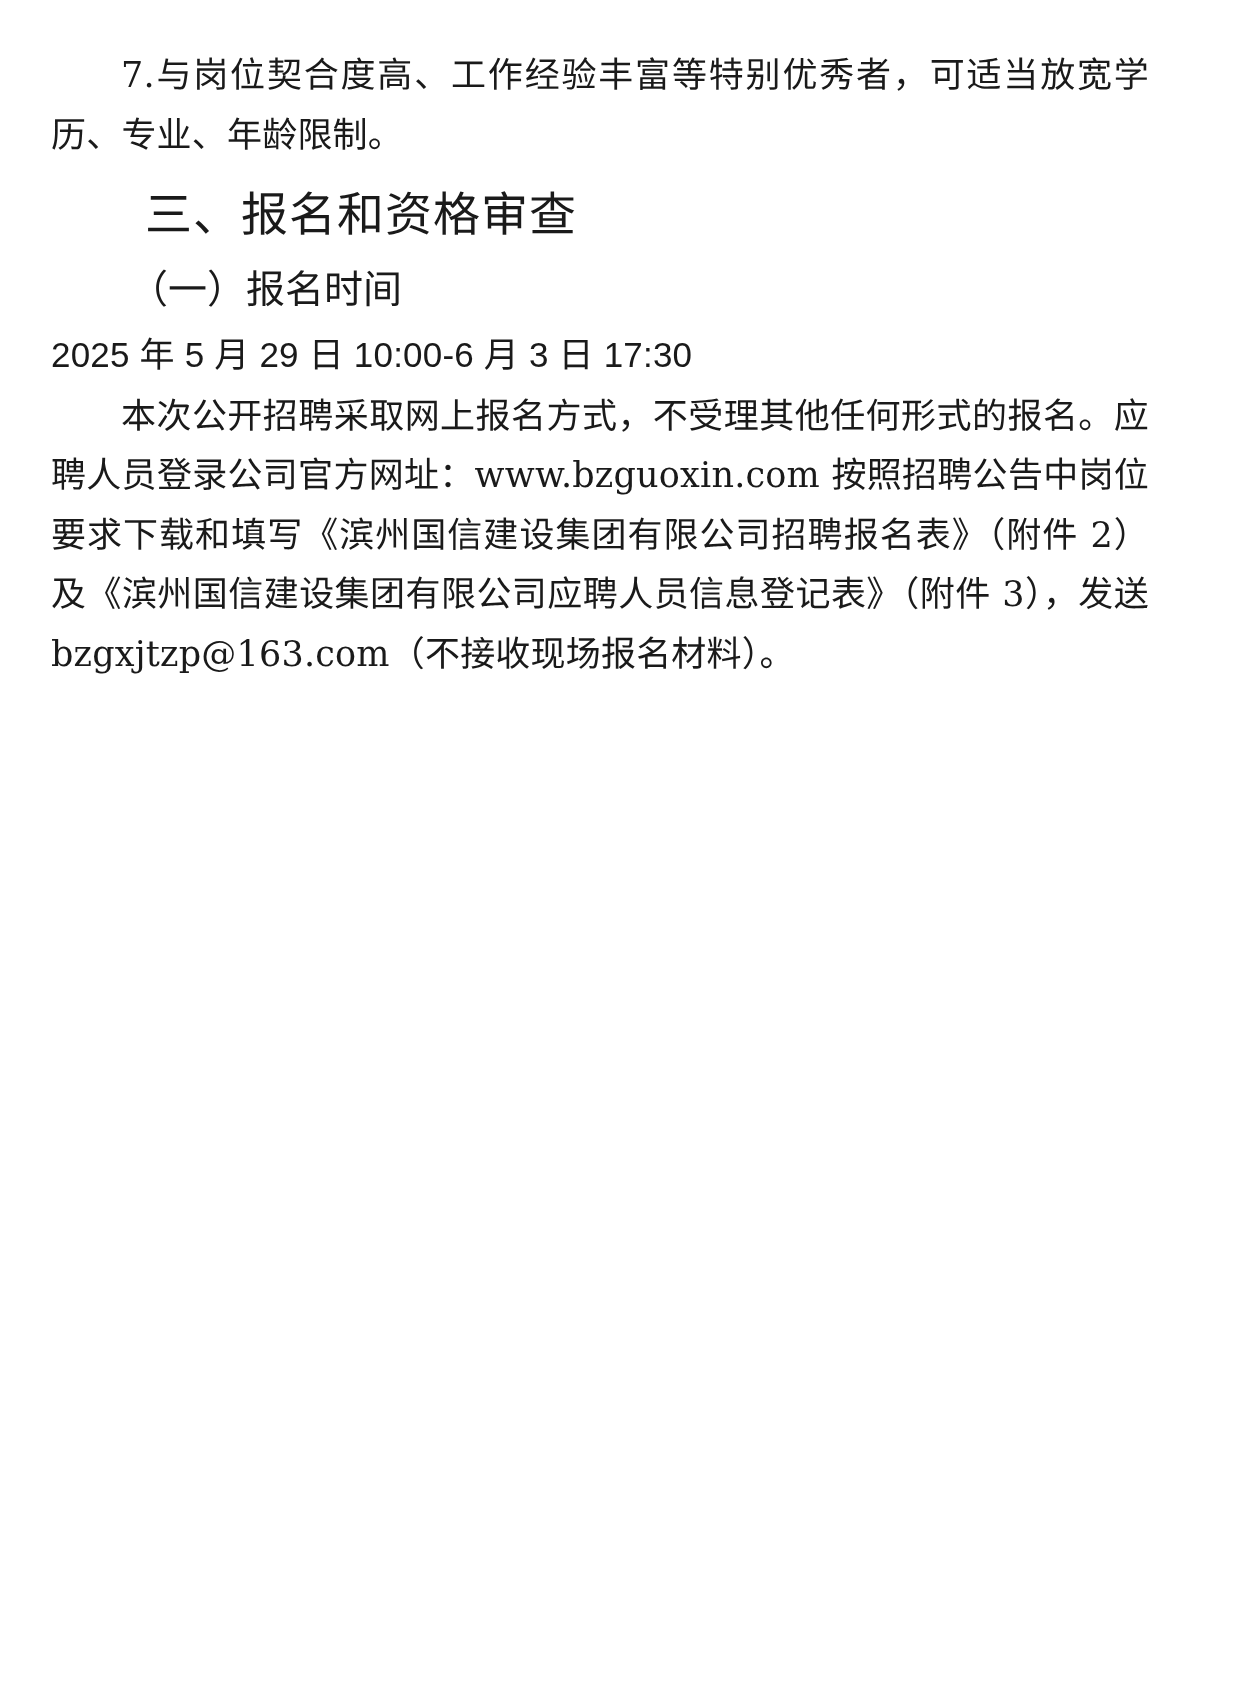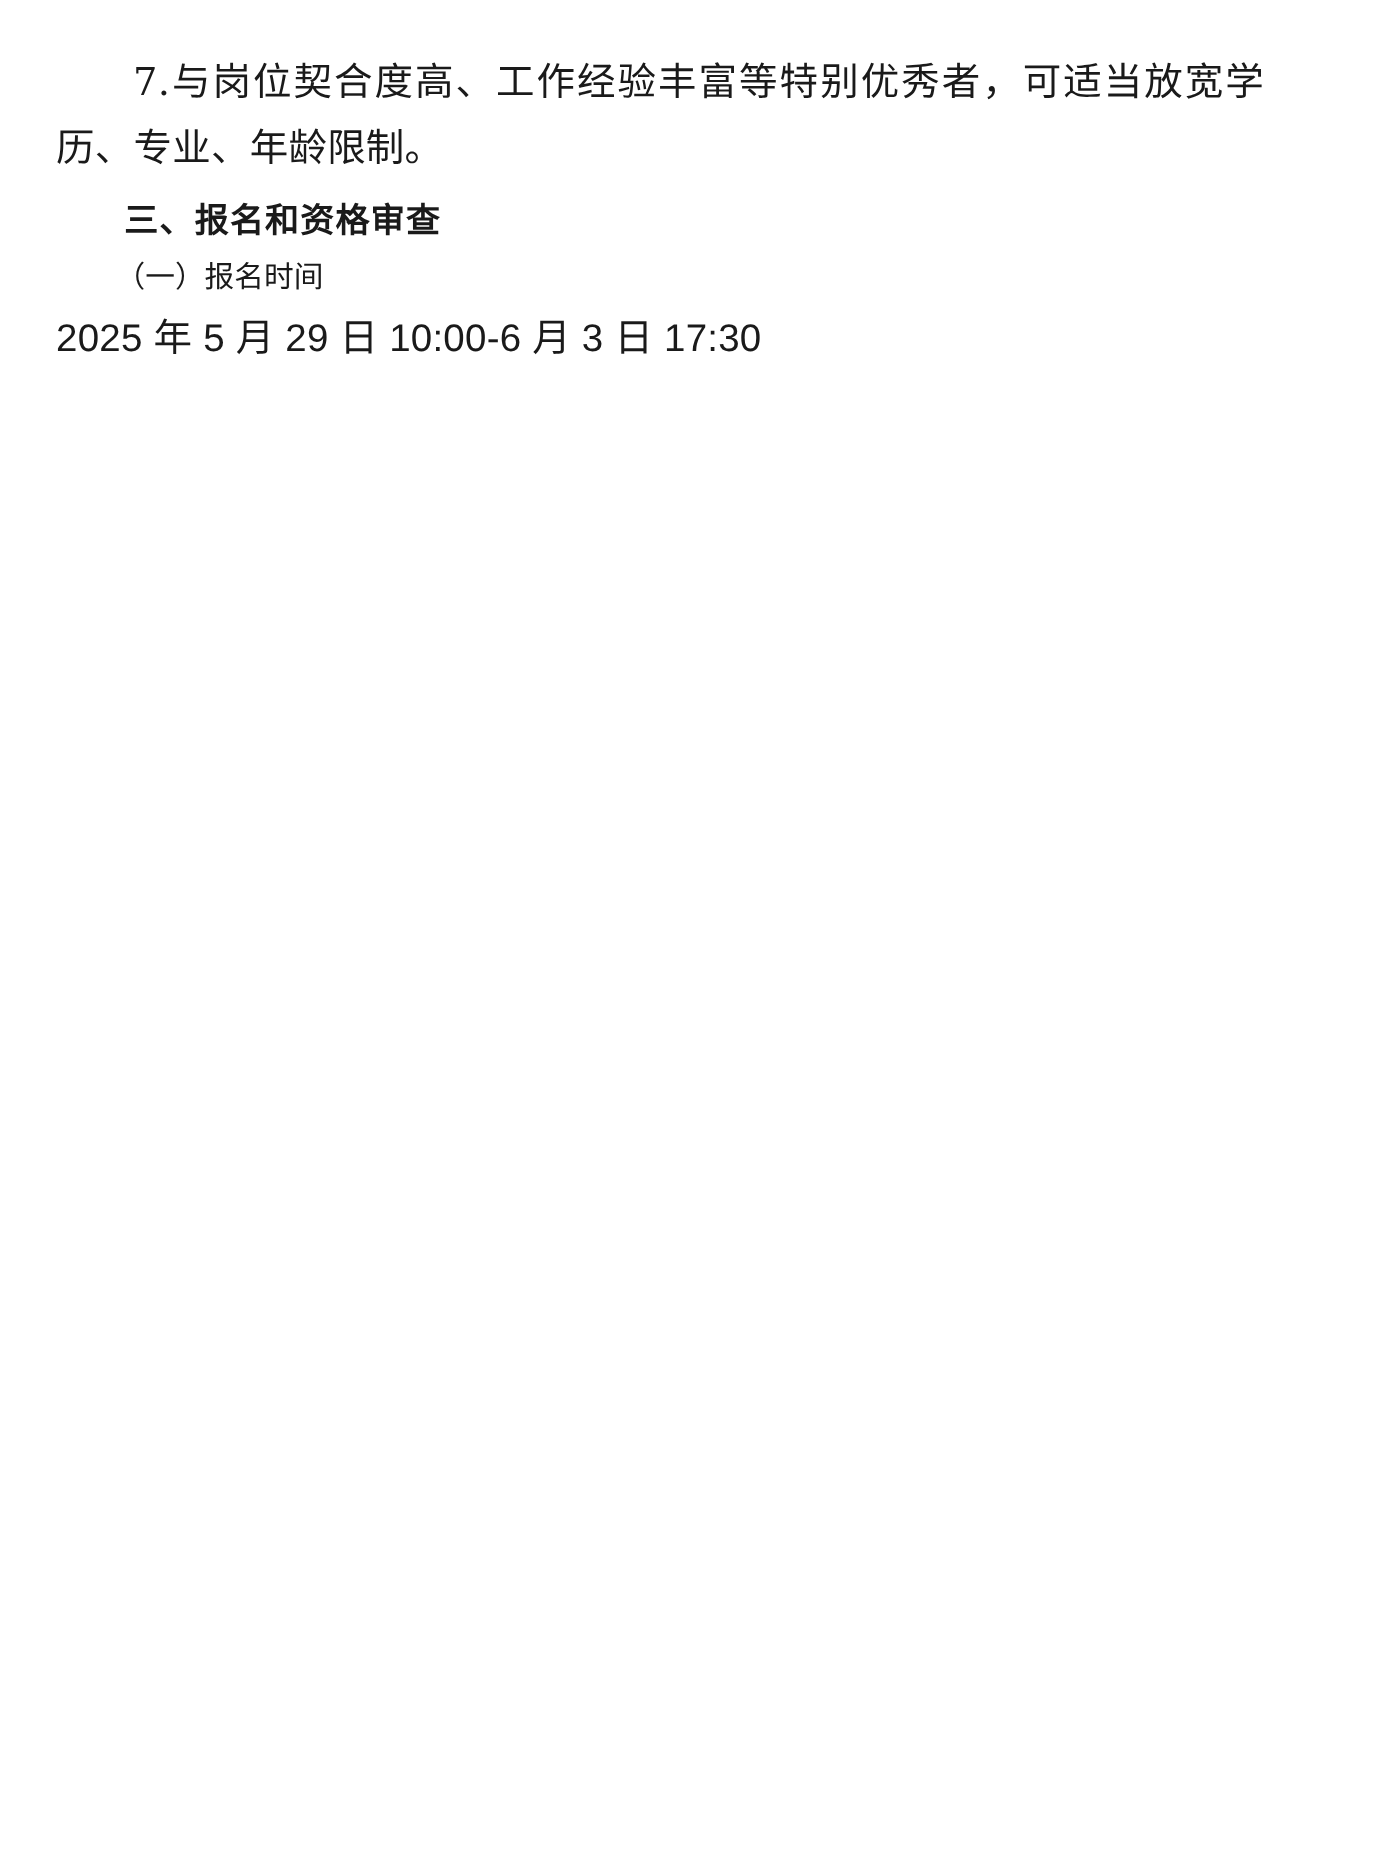--- a/index.html
+++ b/index.html
@@ -30,30 +30,30 @@
     margin: 0 0 2px 0;
     letter-spacing: 0.2px;
   }
   .indent {
     text-indent: 2em;
   }
   .noindent {
     text-indent: 0;
   }
   .heading {
-    font-size: 31px;
+    font-size: 47px;
     line-height: 1.70;
-    font-weight: bold;
+    font-weight: normal;
     text-indent: 2em;
     margin: 10px 0 2px 0;
     font-family: "DejaVu Sans", "Liberation Sans", sans-serif;
     letter-spacing: 1px;
   }
   .subheading {
-    font-size: 27px;
+    font-size: 39px;
     line-height: 1.70;
     text-indent: 2em;
     margin: 0 0 2px 0;
   }
   .latin {
     font-family: Liberation Sans, sans-serif;
   }
 </style>
 </head>
 <body>
@@ -64,15 +64,16 @@
 
 
 
   <h2 class="heading">三、报名和资格审查</h2>
 
   <p class="subheading">（一）报名时间</p>
 
   <p class="para noindent latin">2025 年 5 月 29 日 10:00-6 月 3 日 17:30</p>
 
 
+  <p class="para indent">本次公开招聘采取网上报名方式，不受理其他任何形式的报名。应聘人员登录公司官方网址：www.bzguoxin.com 按照招聘公告中岗位要求下载和填写《滨州国信建设集团有限公司招聘报名表》（附件 2）及《滨州国信建设集团有限公司应聘人员信息登记表》（附件 3），发送 bzgxjtzp@163.com（不接收现场报名材料）。</p>
 
 
 </div>
 
 </body></html>

